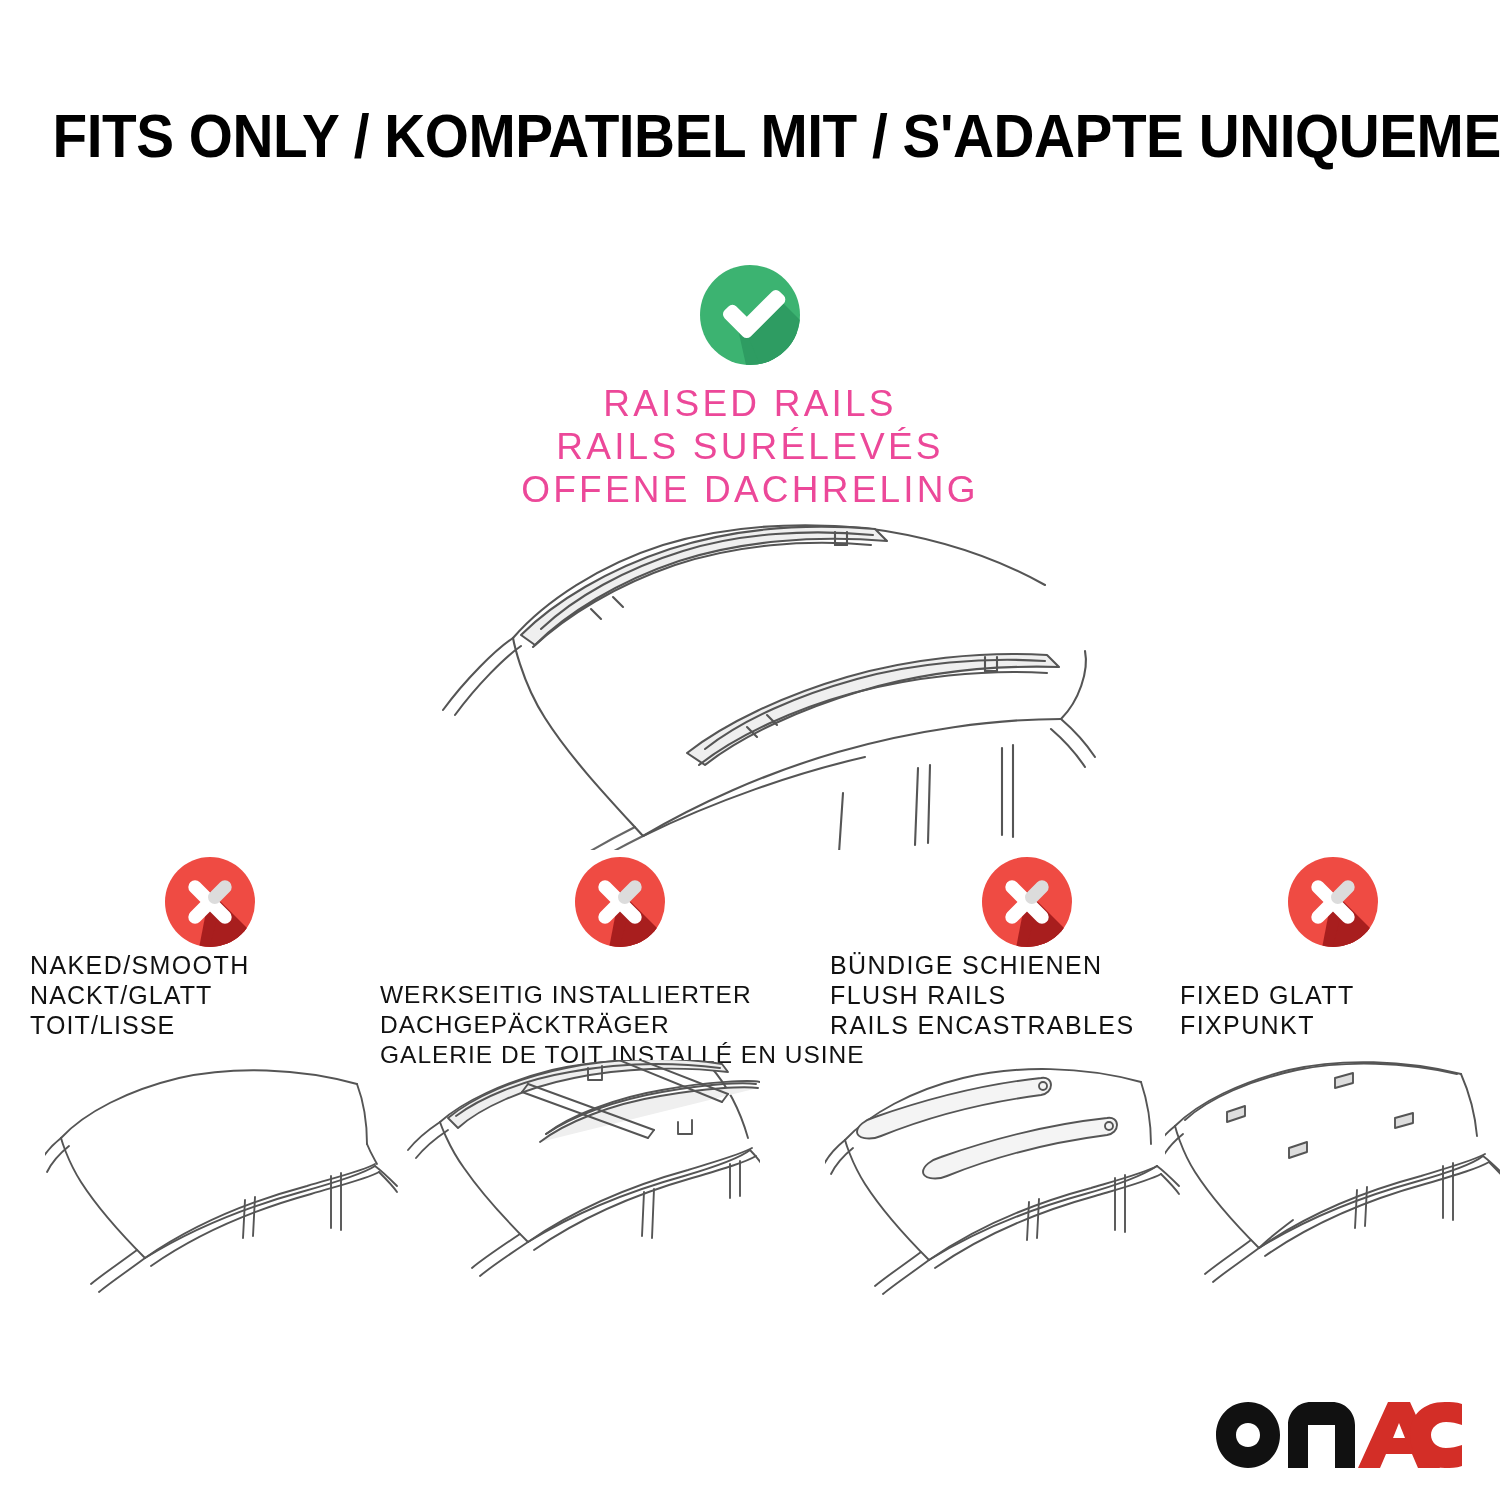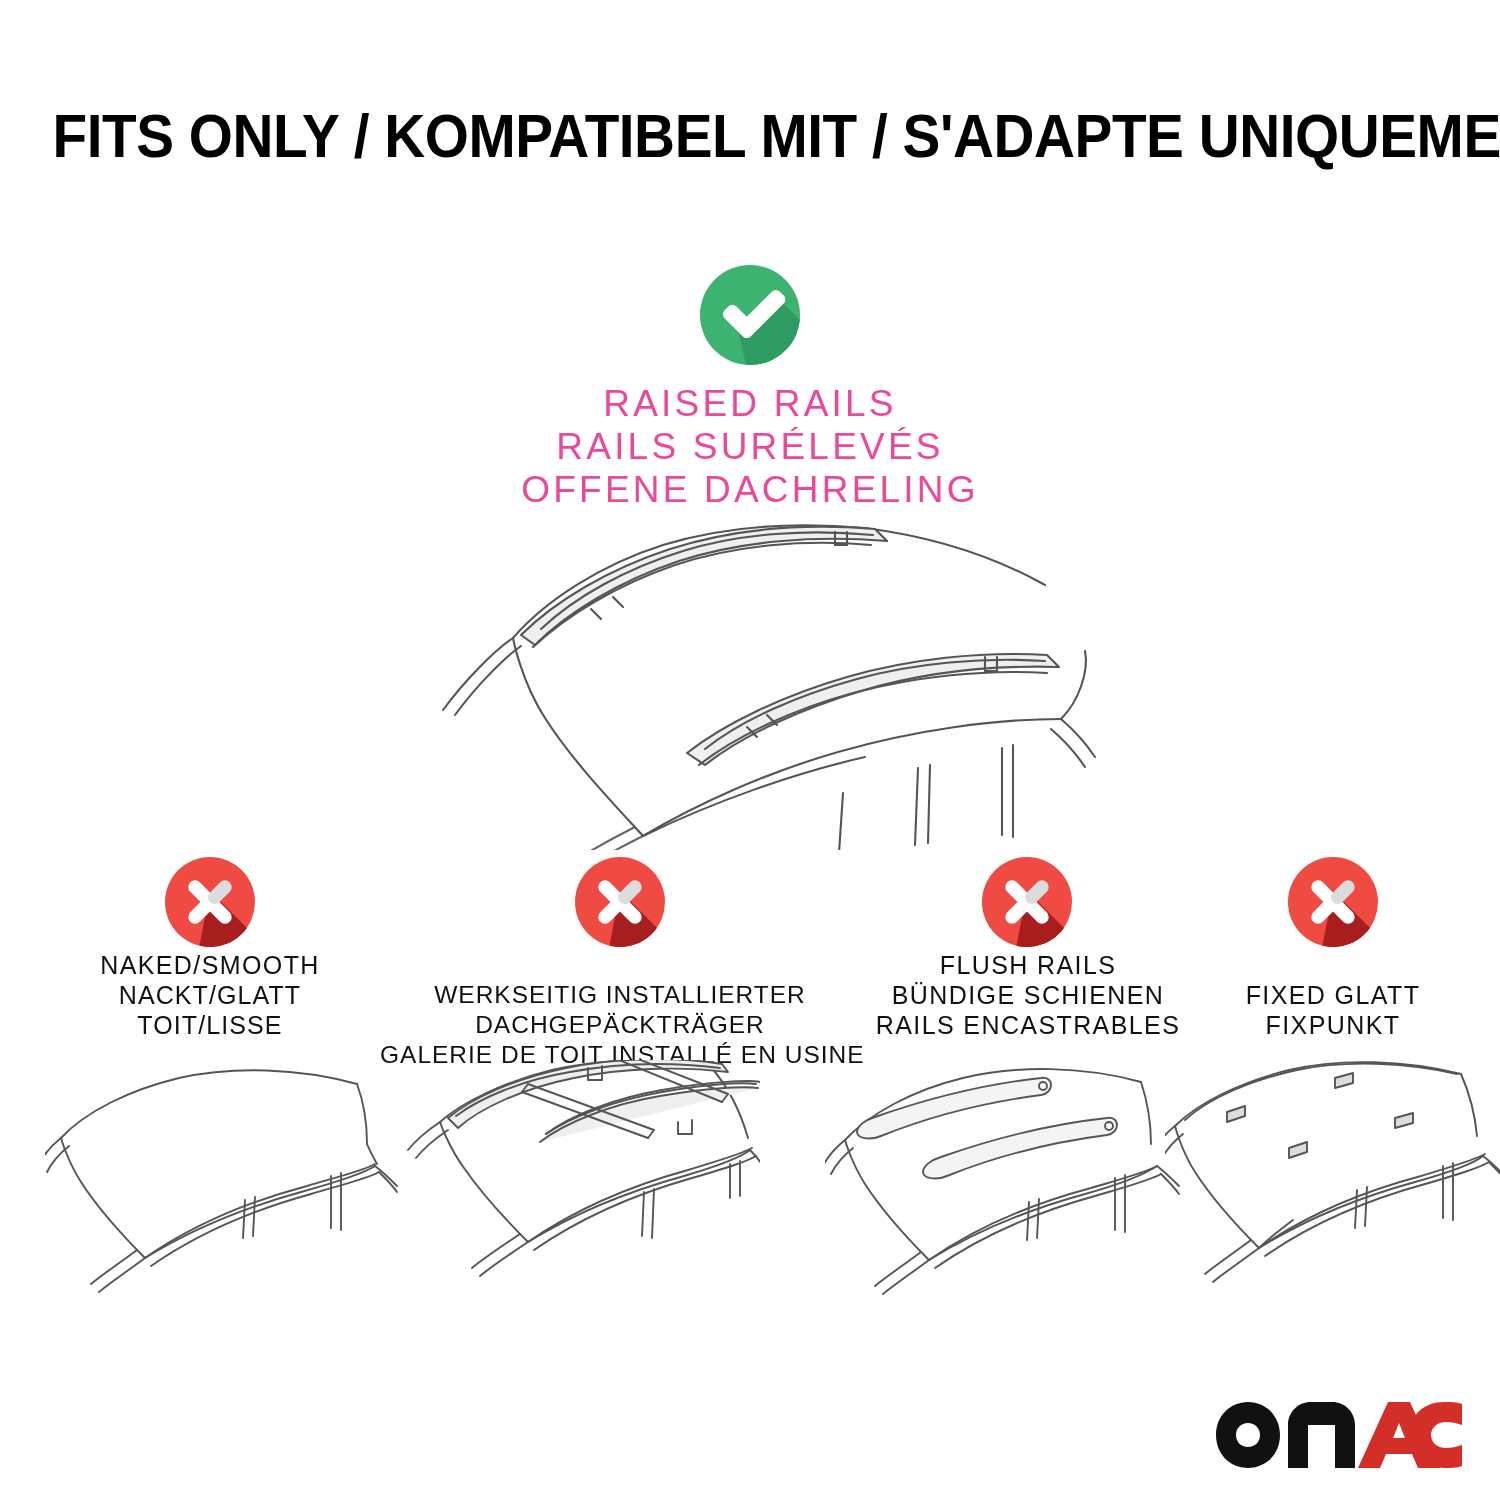--- a/index.html
+++ b/index.html
@@ -94,21 +94,20 @@
   
   .col {
     position: absolute;
     top: 940px;
   }
   .col-label {
     position: absolute;
     bottom: 0;
     left: 0;
     width: 100%;
-    text-align: center;
     font-family: "Liberation Sans", sans-serif;
     font-weight: 400;
     font-size: 25px;
     line-height: 30px;
     letter-spacing: 1.4px;
     color: #111111;
     white-space: nowrap;
   }
   .col-label .l2 { letter-spacing: 1.1px; }
 
@@ -277,22 +276,22 @@
   <div class="col col2">
     <div class="col-label">
       <div>WERKSEITIG INSTALLIERTER</div>
       <div>DACHGEPÄCKTRÄGER</div>
       <div>GALERIE DE TOIT INSTALLÉ EN USINE</div>
     </div>
   </div>
 
   <div class="col col3">
     <div class="col-label">
+      <div>BÜNDIGE SCHIENEN</div>
       <div>FLUSH RAILS</div>
-      <div>BÜNDIGE SCHIENEN</div>
       <div>RAILS ENCASTRABLES</div>
     </div>
   </div>
 
   <div class="col col4">
     <div class="col-label">
       <div>FIXED GLATT</div>
       <div>FIXPUNKT</div>
     </div>
   </div>

